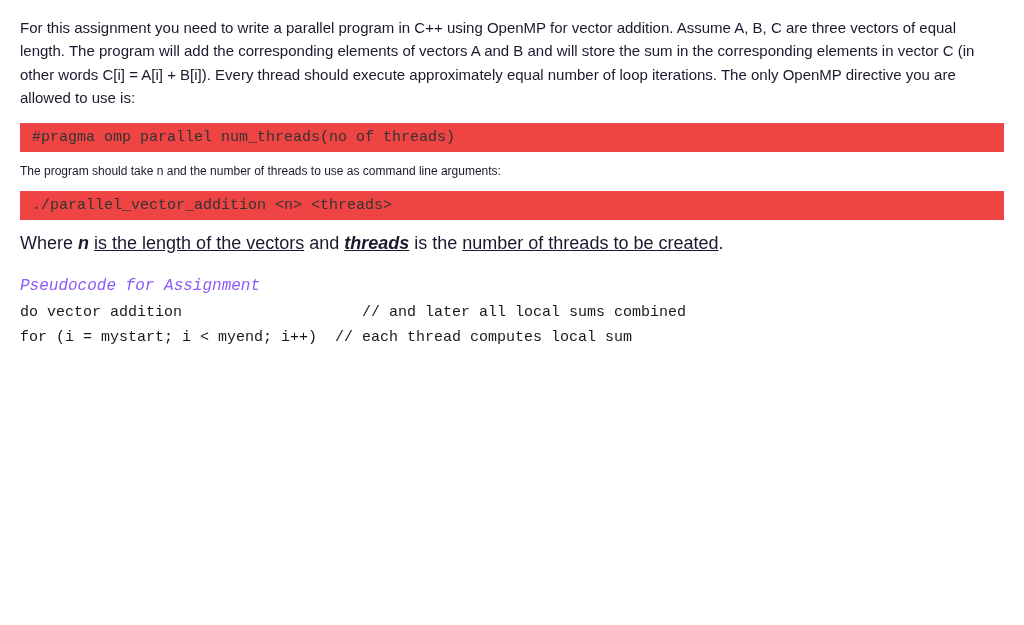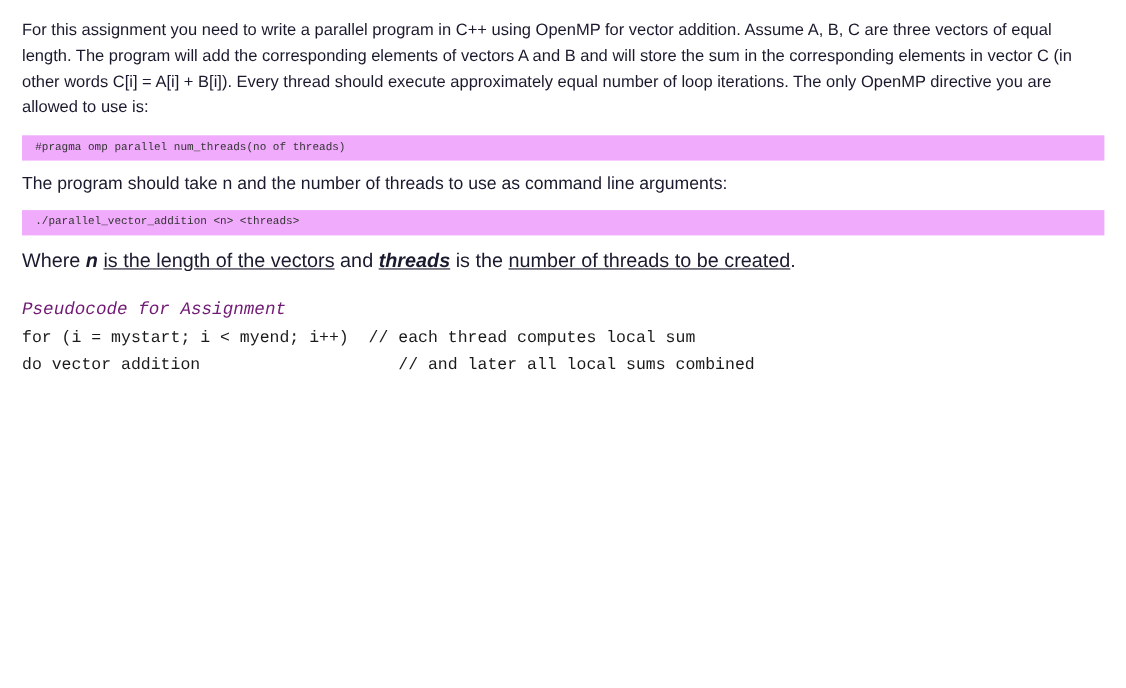--- a/index.html
+++ b/index.html
@@ -25,30 +25,30 @@
 
     .description-text {
       font-size: 15px;
       color: #1a1a2e;
       line-height: 1.55;
       margin-bottom: 14px;
     }
 
     .code-block {
       font-family: 'Courier New', Courier, monospace;
-      font-size: 10px;
+      font-size: 15px;
       color: #333333;
-      background: #f0abfc;
+      background: #ef4444;
       padding: 6px 12px;
       margin: 10px 0;
       border-left: none;
     }
 
     .instruction-text {
-      font-size: 16px;
+      font-size: 12px;
       color: #1a1a2e;
       line-height: 1.55;
       margin: 10px 0;
     }
 
     .where-text {
       font-size: 18px;
       color: #1a1a2e;
       line-height: 1.55;
       margin: 8px 0 20px 0;
@@ -63,21 +63,21 @@
       text-decoration: underline;
     }
 
     .pseudocode-section {
       margin-top: 10px;
     }
 
     .pseudocode-title {
       font-family: 'Courier New', Courier, monospace;
       font-size: 16px;
-      color: #701a75;
+      color: #8b5cf6;
       margin-bottom: 6px;
       font-style: italic;
     }
 
     .pseudocode-lines {
       font-family: 'Courier New', Courier, monospace;
       font-size: 15px;
       color: #1a1a1a;
       line-height: 1.65;
     }
@@ -113,21 +113,21 @@
     <span>Where </span><em>n</em>
     <span> <u>is the length of the vectors</u></span>
     <span> and </span><em><u>threads</u></em>
     <span> is the </span><u>number of threads to be created</u><span>.</span>
   </p>
 
   <div class="pseudocode-section">
     <div class="pseudocode-title">Pseudocode for Assignment</div>
     <div class="pseudocode-lines">
       <div class="pseudocode-line">
-        <span class="code-part">for (i = mystart; i &lt; myend; i++)  // each thread computes local sum</span>
+        <span class="code-part">do vector addition                    // and later all local sums combined</span>
       </div>
       <div class="pseudocode-line">
-        <span class="code-part">do vector addition                    // and later all local sums combined</span>
+        <span class="code-part">for (i = mystart; i &lt; myend; i++)  // each thread computes local sum</span>
       </div>
     </div>
   </div>
 
 </div>
 
 </body></html>

